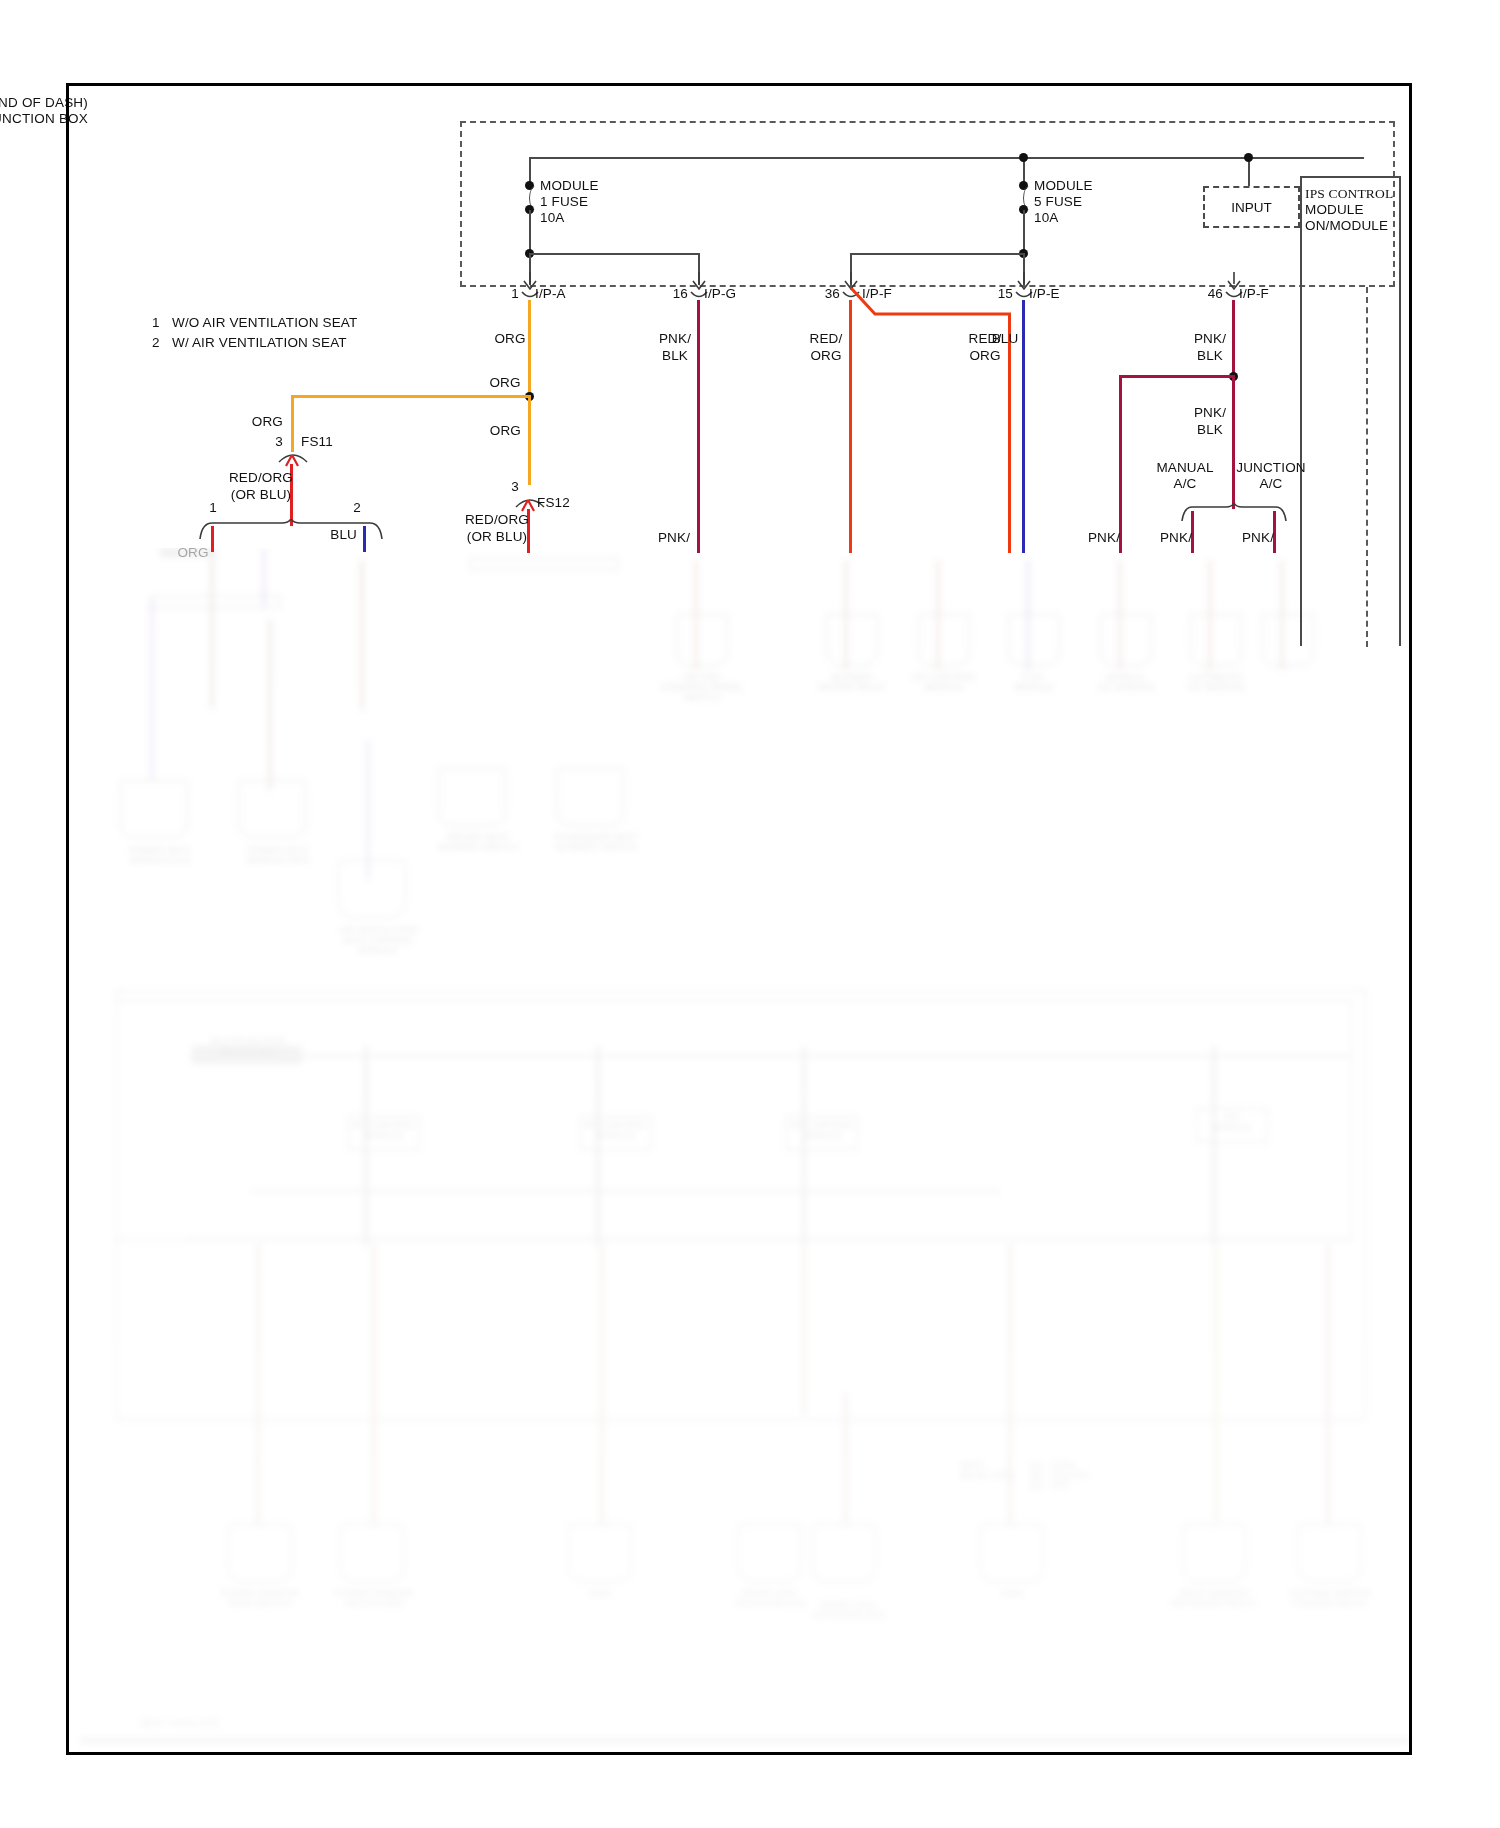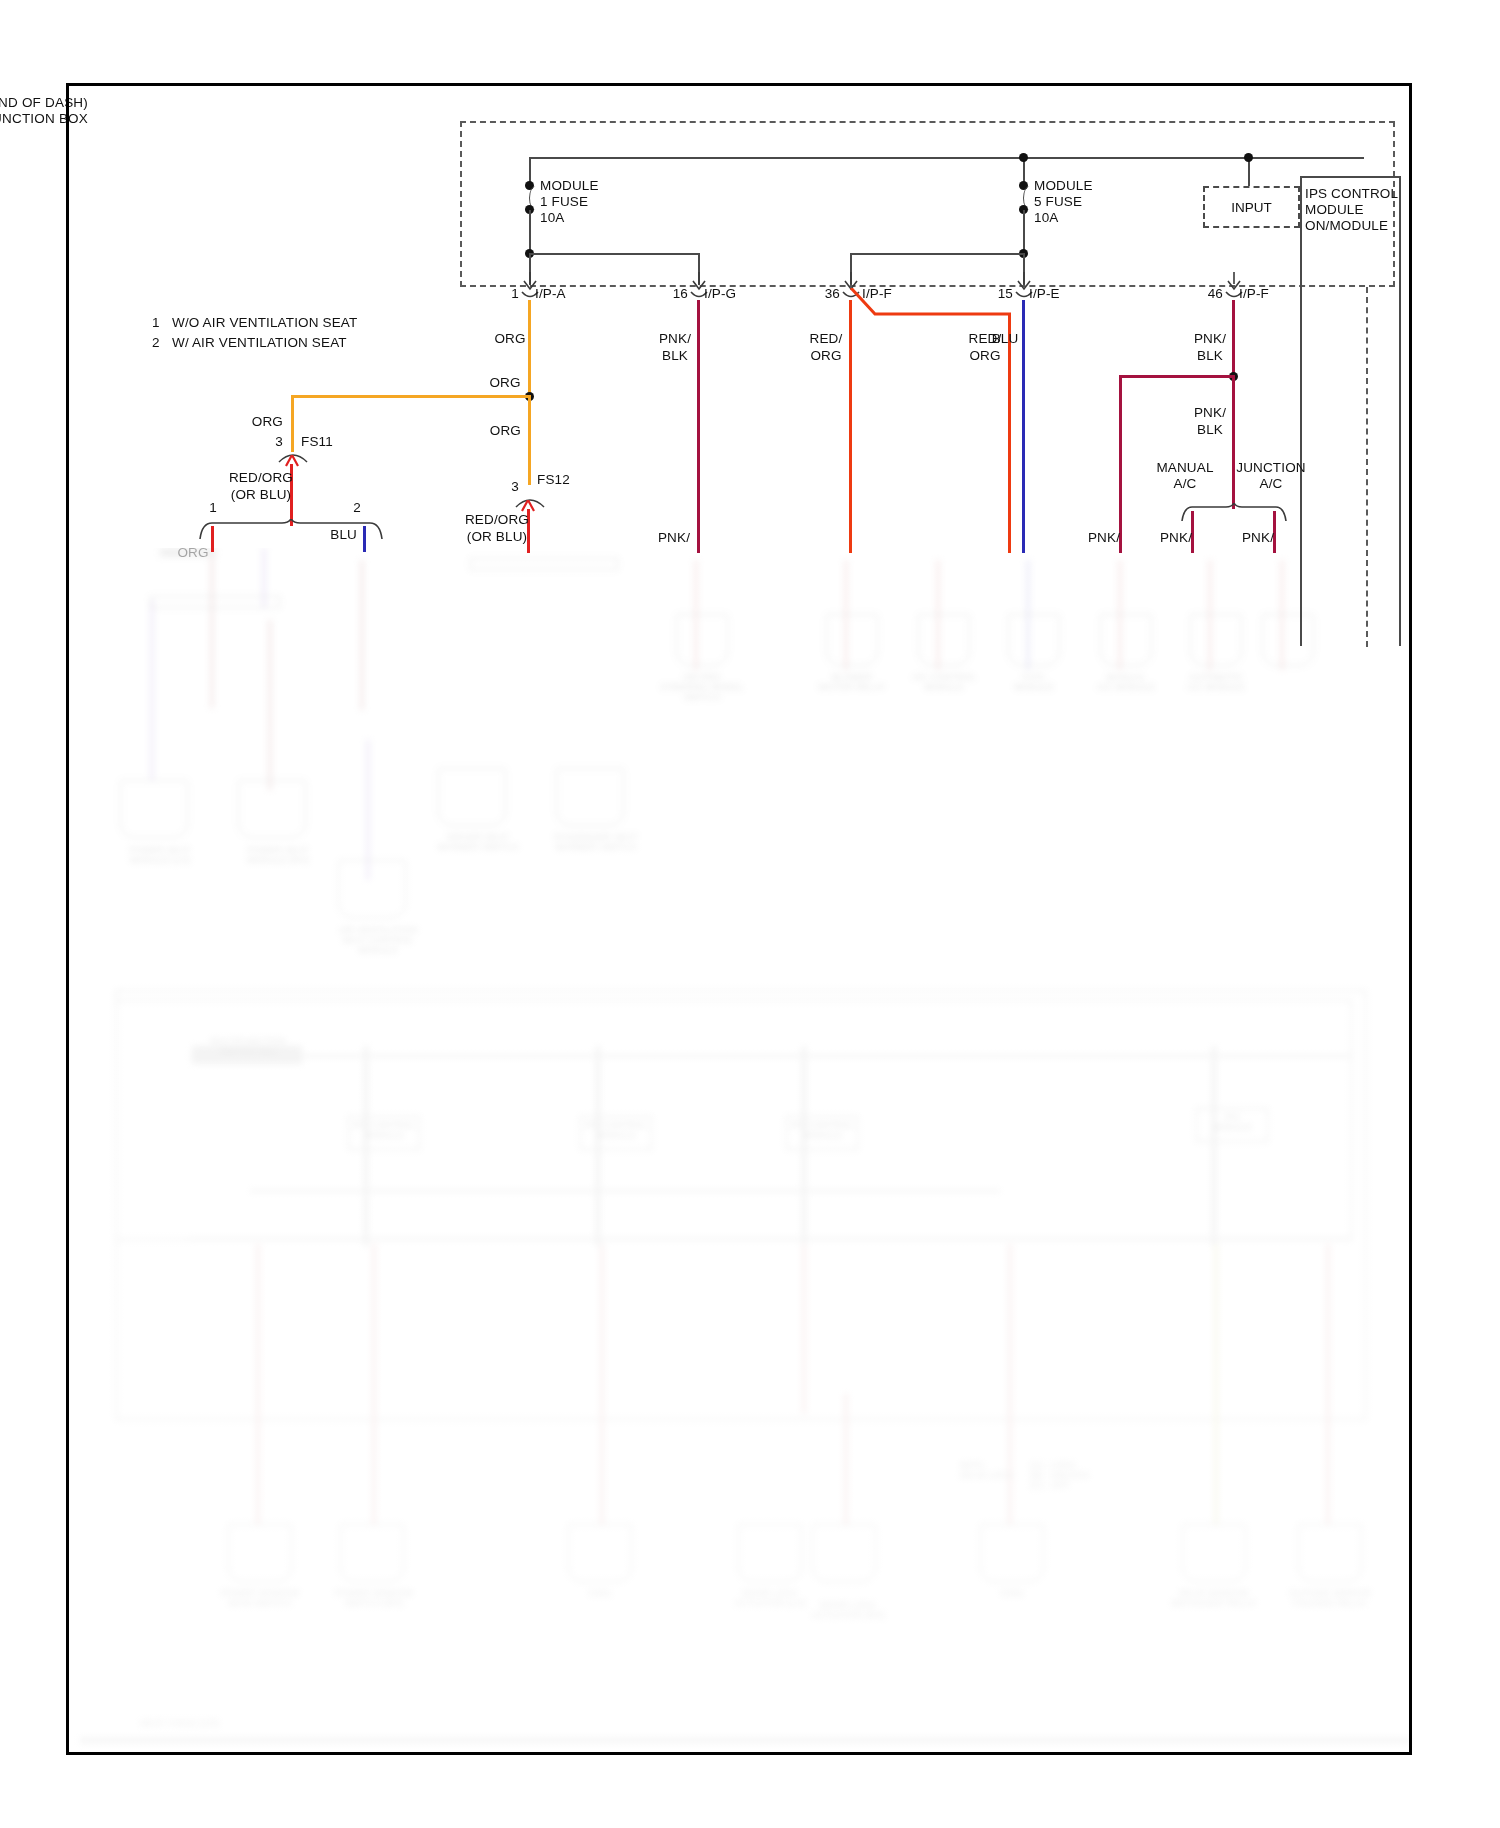--- a/index.html
+++ b/index.html
@@ -301,21 +301,21 @@
   <div class="lbl" style="left:1034px; top:210px;">10A</div>
 
   <div class="dot" style="left:1019px; top:249px;"></div>
   <div class="thin-h" style="left:850px; top:253px; width:175px;"></div>
   <div class="thin-v" style="left:850px; top:253px; height:32px;"></div>
   <div class="thin-v" style="left:1023px; top:253px; height:32px;"></div>
 
   <div id="input-box">
     <span>INPUT</span>
   </div>
-  <div class="lbl" style="left:1305px; top:186px;">IPS CONTROL</div>
+  <div class="lbl" style="left:1305px; top:186px;font-family:Liberation Serif, serif;">IPS CONTROL</div>
   <div class="lbl" style="left:1305px; top:202px;">MODULE</div>
   <div class="lbl" style="left:1305px; top:218px;">ON/MODULE</div>
 
   <div class="thin-v" style="left:1300px; top:176px; height:136px;"></div>
   <div class="thin-h" style="left:1300px; top:176px; width:100px;"></div>
   <div class="thin-v" style="left:1399px; top:176px; height:470px;"></div>
   <div class="thin-h" style="left:1300px; top:311px; width:0;"></div>
   <div class="thin-v" style="left:1300px; top:311px; height:335px;"></div>
   <div class="thin-h" style="left:1336px; top:286px; width:0;"></div>
 
@@ -404,21 +404,21 @@
 
   <div class="wire v" style="left:211px; top:526px; height:26px; background:#E02020;"></div>
 
   <div class="wire v" style="left:363px; top:526px; height:26px; background:#2A2AB5;"></div>
   <div class="lbl r" style="left:357px; top:527px;"><span>BLU</span></div>
 
   <svg style="position:absolute;left:514px;top:493px;width:32px;height:18px;" viewBox="0 0 32 18">
     <path d="M2 14 Q16 0 30 14" stroke="#3a3a3a" stroke-width="1.6" fill="none"></path>
   </svg>
   <div class="lbl r" style="left:519px; top:479px;">3</div>
-  <div class="lbl" style="left:537px; top:472px;">FS12</div>
+  <div class="lbl" style="left:537px; top:495px;">FS12</div>
   <svg style="position:absolute;left:519px;top:500px;width:18px;height:22px;" viewBox="0 0 18 22">
     <path d="M9 0 L3 11 M9 0 L15 11" stroke="#E02020" stroke-width="2.2" fill="none"></path>
   </svg>
   <div class="wire v" style="left:527px; top:509px; height:44px; background:#E02020;"></div>
   <div class="lbl c" style="left:497px; top:512px;"><span>RED/ORG</span></div>
   <div class="lbl c" style="left:497px; top:529px;"><span>(OR BLU)</span></div>
 
   <div class="wire v" style="left:697px; top:300px; height:253px; background:#A4123F;"></div>
   <div class="lbl c" style="left:675px; top:331px;">PNK/</div>
   <div class="lbl c" style="left:675px; top:348px;">BLK</div>

